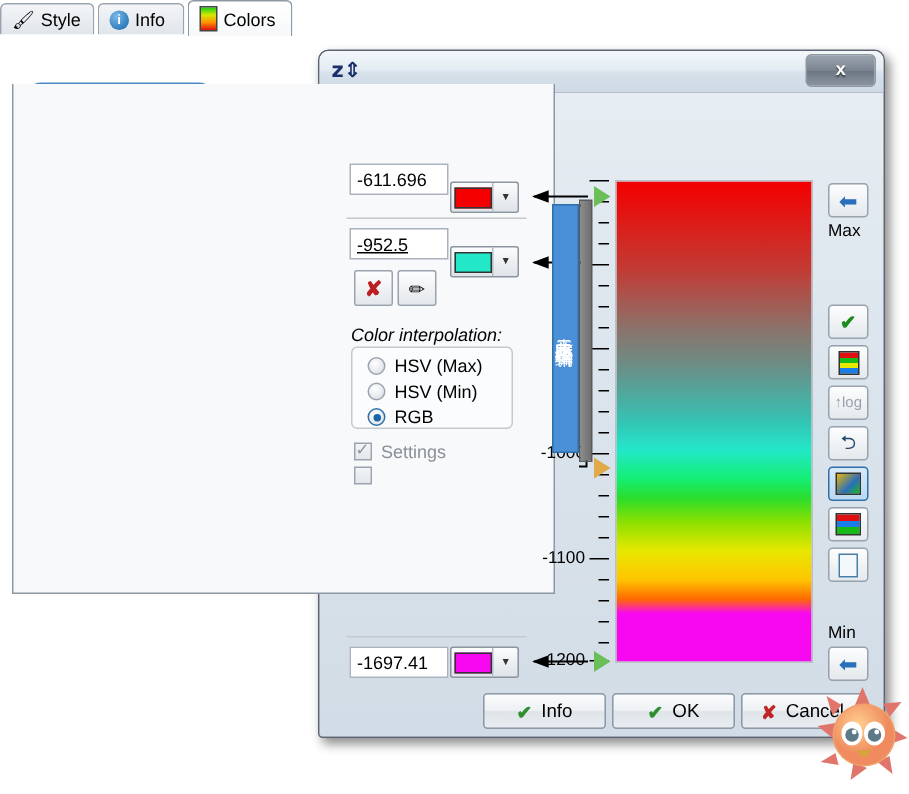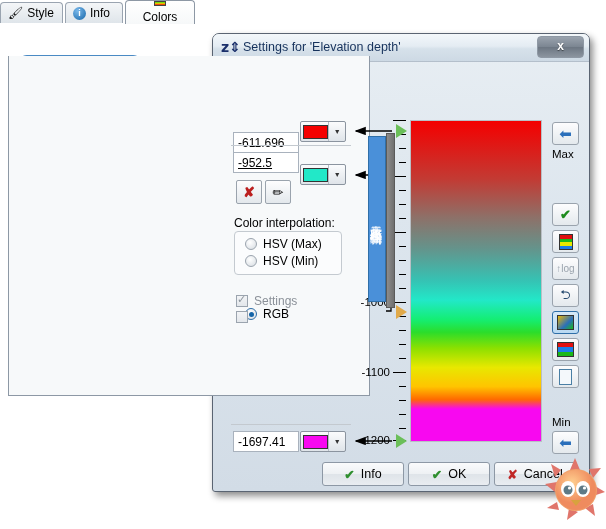--- a/index.html
+++ b/index.html
@@ -82,21 +82,20 @@
     display: flex; align-items: center; gap: 4px;
     padding: 0 7px;
     box-sizing: border-box;
     font-size: 12px;
   }
   .tab.active {
     top: 0; height: 24px;
     background: linear-gradient(to bottom, #ffffff, #f6f8f9);
     border-color: #8d98a5;
     z-index: 3;
-    flex-direction: column;
   }
   #tab-style { left: 0;   width: 63px; }
   #tab-info  { left: 65px; width: 58px; }
   #tab-colors{ left: 125px; width: 70px; }
 
   
   #panel {
     position: absolute; left: 8px; top: 56px;
     width: 362px; height: 340px;
     background: #f7f9fa;
@@ -109,21 +108,21 @@
   .val-field {
     position: absolute;
     width: 66px; height: 21px;
     background: #ffffff;
     border: 1px solid #a9b2bd;
     font-size: 12px;
     line-height: 20px;
     padding-left: 4px;
     box-sizing: border-box;
   }
-  #val-top    { left: 233px; top: 132px; }
+  #val-top    { left: 233px; top: 109px; }
   #val-mid    { left: 233px; top: 152px; text-decoration: underline; }
   #val-bottom { left: 233px; top: 431px; }
 
   .sep-line {
     position: absolute; height: 1px; background: #c3c9cf;
     left: 231px; width: 120px;
   }
   #sep1 { top: 145px; }
   #sep2 { top: 424px; }
 
@@ -157,24 +156,24 @@
     width: 26px; height: 24px;
     border: 1px solid #9aa3ad;
     border-radius: 2px;
     background: linear-gradient(to bottom, #fdfdfe, #e3e8ec);
     box-sizing: border-box;
     display: flex; align-items: center; justify-content: center;
   }
   #btn-delete { left: 236px; top: 180px; }
   #btn-edit   { left: 265px; top: 180px; }
 
-  #interp-label { position: absolute; left: 234px; top: 216px; font-size: 12px; }
+  #interp-label { position: absolute; left: 234px; top: 216px; font-size: 12px; font-style: italic; }
   #interp-group {
     position: absolute; left: 234px; top: 231px;
-    width: 108px; height: 44px;
+    width: 108px; height: 55px;
     border: 1px solid #c4cad0;
     border-radius: 4px;
     background: #fbfcfd;
     box-sizing: border-box;
   }
   .radio-row {
     position: absolute; left: 10px;
     display: flex; align-items: center; gap: 6px;
     font-size: 12px;
   }
@@ -344,21 +343,20 @@
     </marker>
   </defs>
   <line x1="146" y1="73" x2="300" y2="126" stroke="#5b9bd5" stroke-width="1.6" marker-end="url(#ah)"></line>
   <line x1="146" y1="148" x2="300" y2="170" stroke="#5b9bd5" stroke-width="1.6" marker-end="url(#ah)"></line>
   <line x1="146" y1="236" x2="244" y2="243" stroke="#5b9bd5" stroke-width="1.6" marker-end="url(#ah)"></line>
 </svg>
 
 <div id="window">
   <div id="titlebar">
     <div id="title-icon">z⇕</div>
-    <div id="title-text">Settings for 'Elevation depth'</div>
     <div id="close-btn">x</div>
   </div>
 </div>
 
 <div class="tab" id="tab-style">
   <span>🖌</span>
   <span>Style</span>
 </div>
 <div class="tab" id="tab-info">
   <span style="display:inline-block;width:13px;height:13px;border-radius:50%;background:radial-gradient(circle at 35% 30%,#79b8ea,#1565a8);color:#fff;font-size:9px;font-weight:bold;text-align:center;line-height:13px;">i</span>
@@ -420,21 +418,21 @@
 <div id="interp-label">Color interpolation:</div>
 <div id="interp-group">
   <div class="radio-row" style="top:5px;">
     <span class="radio"></span>
     <span>HSV (Max)</span>
   </div>
   <div class="radio-row" style="top:22px;">
     <span class="radio"></span>
     <span>HSV (Min)</span>
   </div>
-  <div class="radio-row" style="top:39px;margin-top:36px;">
+  <div class="radio-row" style="top:39px;">
     <span class="radio sel"></span>
     <span>RGB</span>
   </div>
 </div>
 
 <div class="cb-row" style="top:294px;">
   <span class="cb checked"></span>
   <span class="dim">Settings</span>
 </div>
 <div class="cb-row" style="top:311px;">

